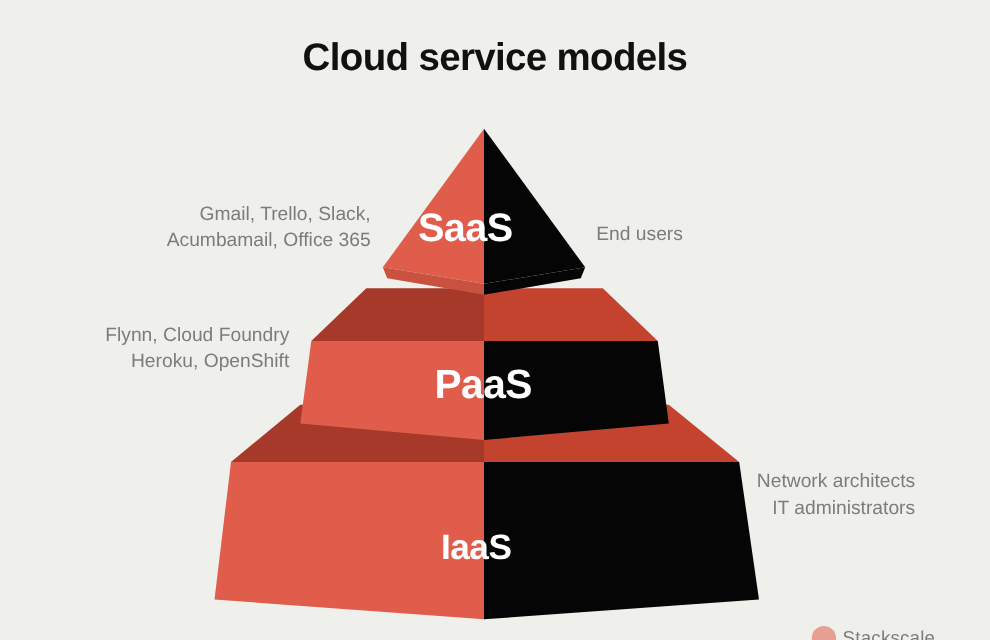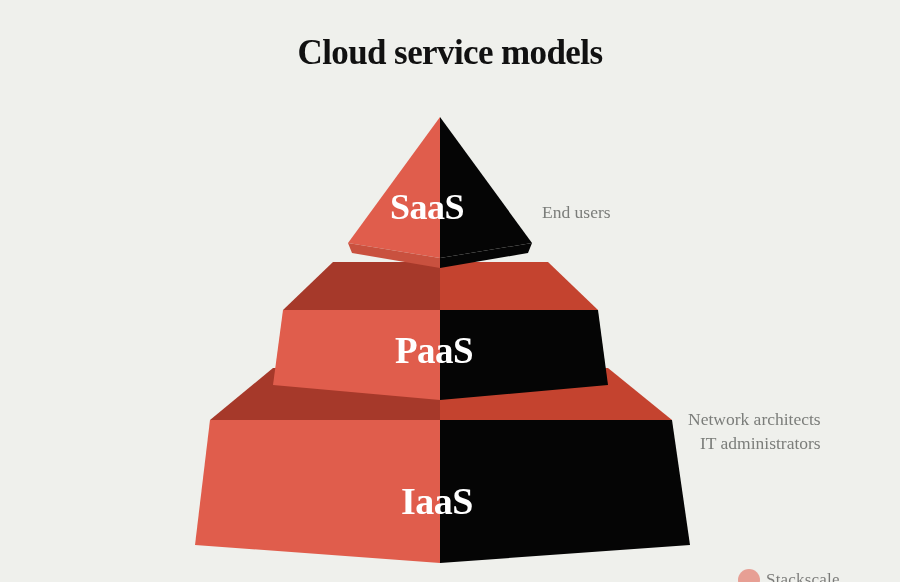--- a/index.html
+++ b/index.html
@@ -12,21 +12,20 @@
     background: #eff0ec;
     font-family: "Liberation Sans", sans-serif;
     overflow: hidden;
     position: relative;
   }
   #stage {
     position: relative;
     width: 900px;
     height: 414px;
     background: #eff0ec;
-    font-family: Liberation Serif, serif;
   }
   #title {
     position: absolute;
     left: 0;
     top: 33px;
     width: 900px;
     text-align: center;
     font-size: 35px;
     font-weight: bold;
     letter-spacing: -0.6px;
@@ -40,53 +39,53 @@
     height: 582px;
   }
   .tier-label {
     position: absolute;
     color: #ffffff;
     font-weight: bold;
     letter-spacing: -0.5px;
     white-space: nowrap;
   }
   #label-saas {
-    left: 390px;
+    left: 380px;
     top: 186px;
     font-size: 36px;
   }
   #label-paas {
     left: 395px;
     top: 329px;
     font-size: 37px;
   }
   #label-iaas {
     left: 401px;
     top: 479px;
-    font-size: 38px;
+    font-size: 32px;
   }
   .side-note {
     position: absolute;
     color: #7b7d7a;
     font-size: 17.5px;
     line-height: 24px;
     white-space: pre-line;
   }
   .side-note.left {
     text-align: right;
   }
   .side-note.right {
     text-align: right;
   }
   #note-saas-left  { right: 563px; top: 182px; }
   #note-paas-left  { right: 637px; top: 292px; }
   #note-iaas-left  { right: 703px; top: 406px; }
   #note-saas-right { left: 542px; top: 200px; }
   #note-paas-right { left: 617px; top: 291px; }
-  #note-iaas-right { left: 688px; top: 407px; text-align: right; }
+  #note-iaas-right { left: 688px; top: 425px; text-align: right; }
 
   #watermark {
     position: absolute;
     left: 738px;
     top: 569px;
     display: flex;
     align-items: center;
     gap: 6px;
     opacity: 0.55;
   }
@@ -129,20 +128,24 @@
 
     <polygon points="348,243 440,258 440,268 352,253" fill="#c9513f"></polygon>
     <polygon points="532,243 440,258 440,268 528,253" fill="#050505"></polygon>
 
   </svg>
 
   <div class="tier-label" id="label-saas">SaaS</div>
   <div class="tier-label" id="label-paas">PaaS</div>
   <div class="tier-label" id="label-iaas">IaaS</div>
 
+  <div class="side-note left" id="note-saas-left">Gmail, Trello, Slack,
+Acumbamail, Office 365</div>
+  <div class="side-note left" id="note-paas-left">Flynn, Cloud Foundry
+Heroku, OpenShift</div>
 
   <div class="side-note right" id="note-saas-right">End users</div>
   <div class="side-note right" id="note-iaas-right">Network architects
 IT administrators</div>
 
   <div id="watermark">
     <span class="wm-dot"></span>
     <span class="wm-text">Stackscale</span>
   </div>
 

